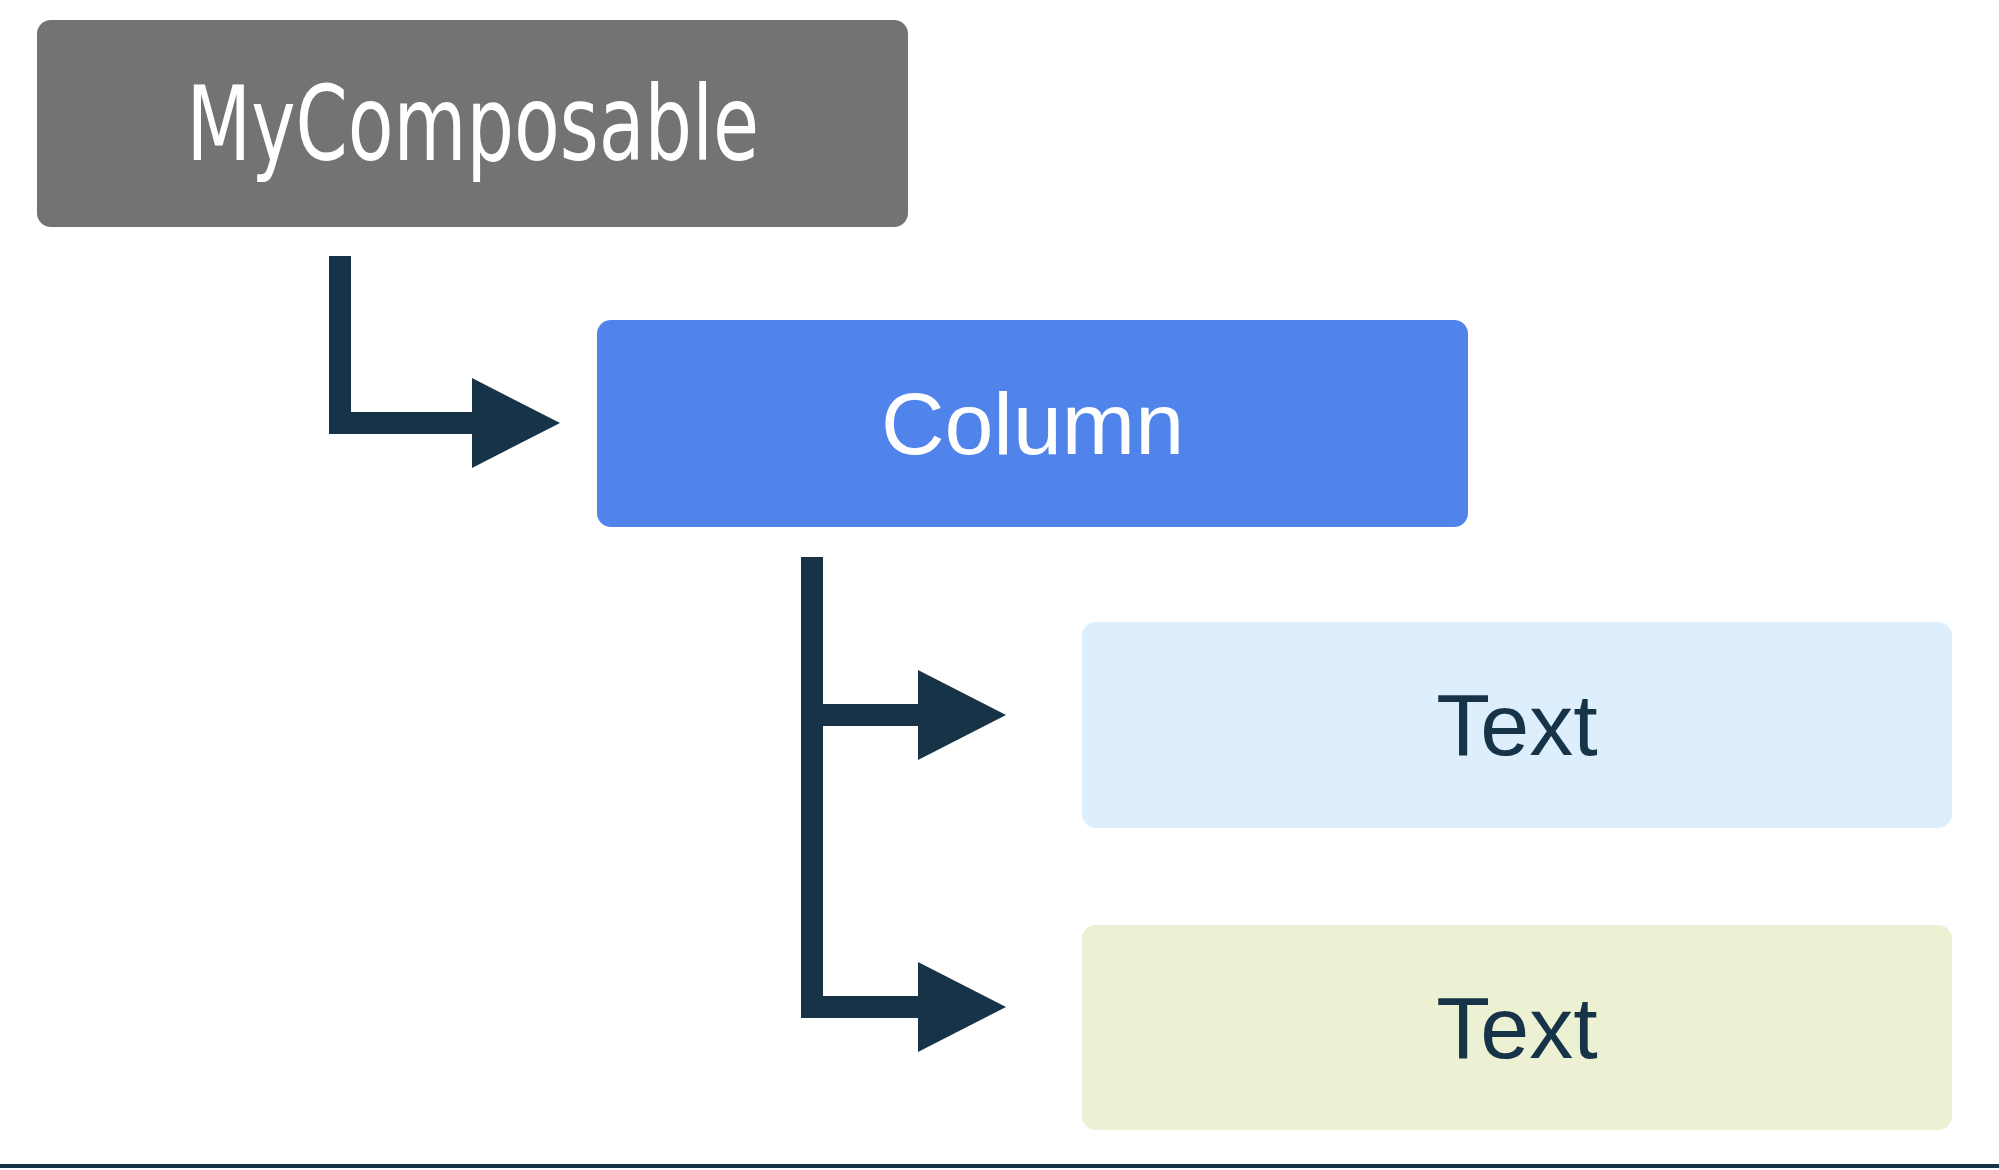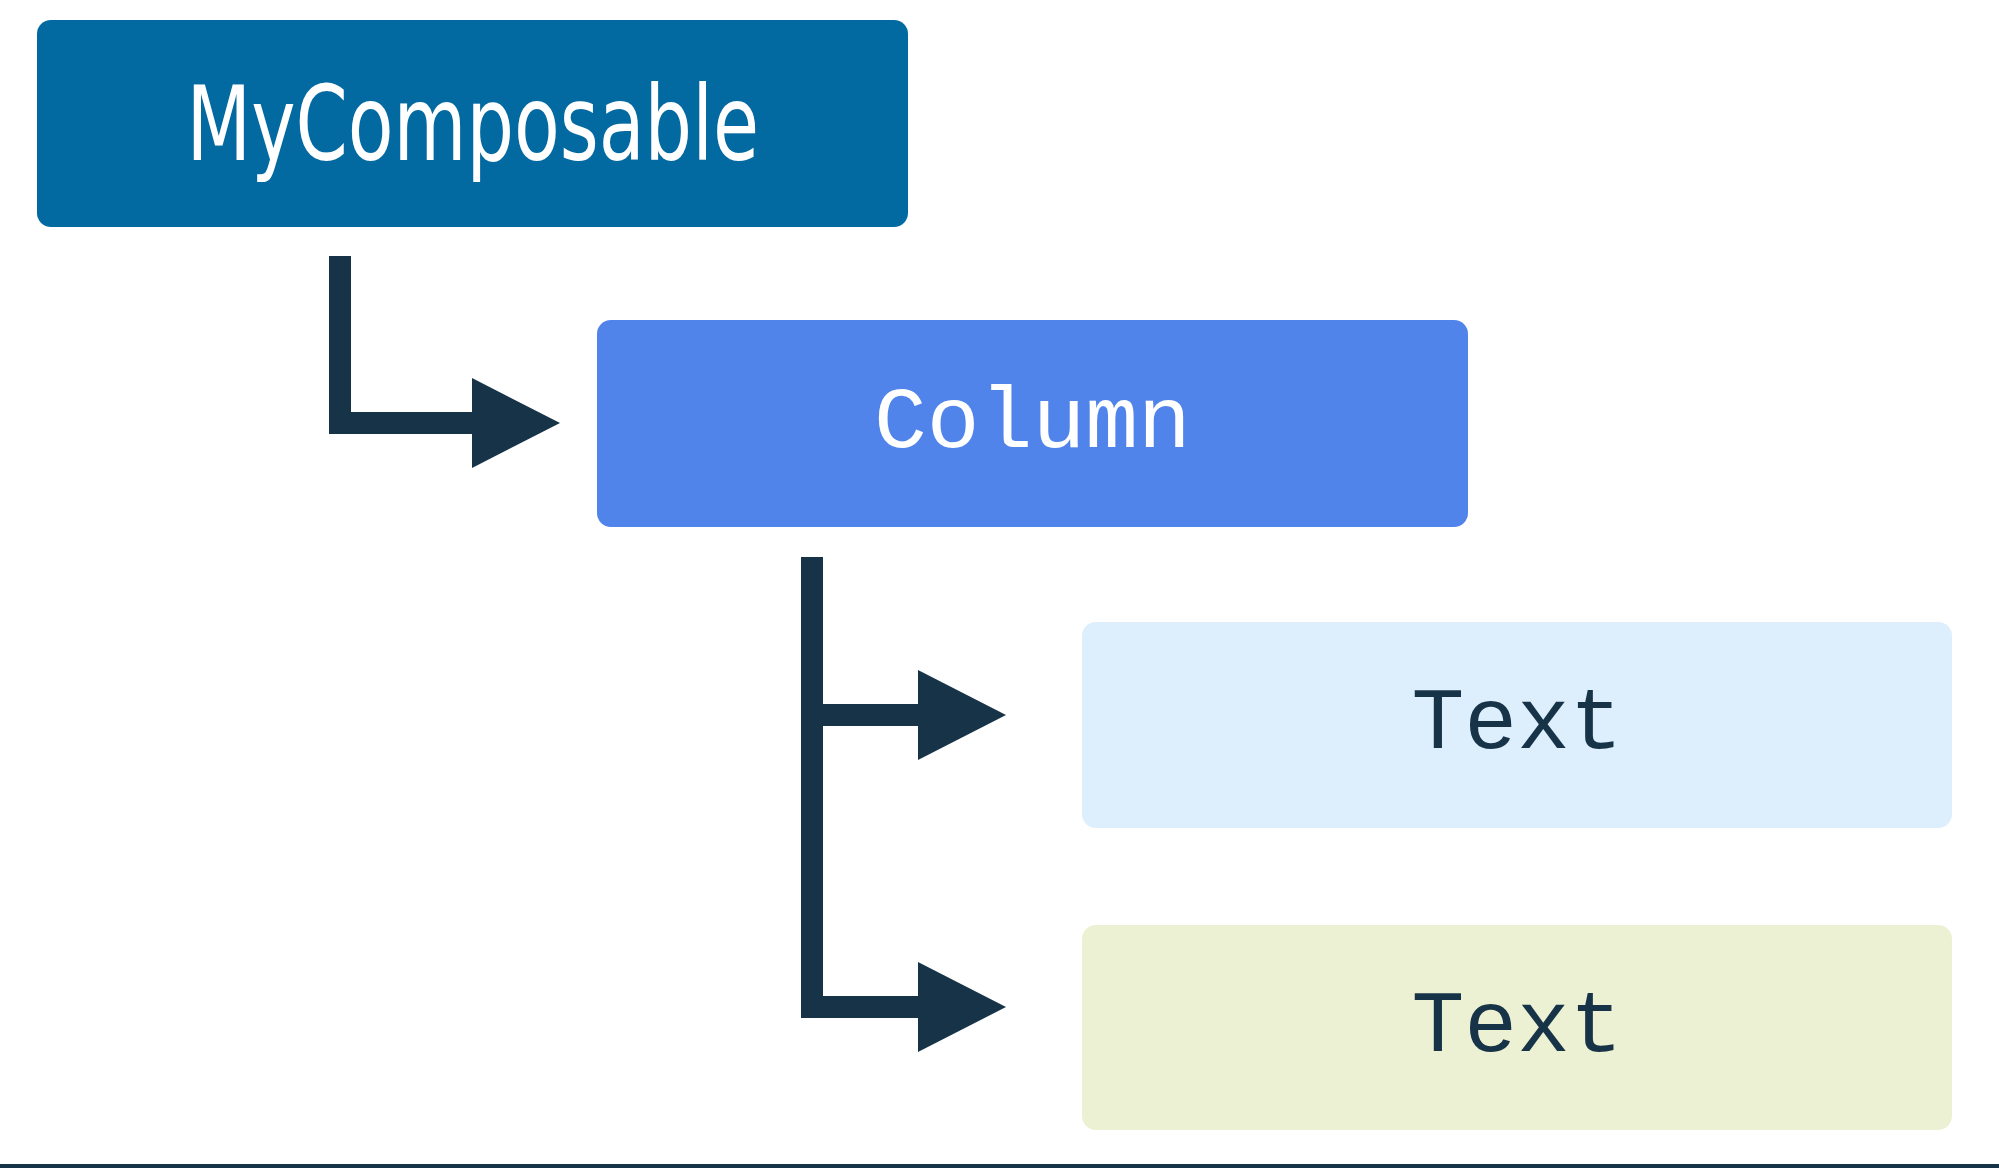--- a/index.html
+++ b/index.html
@@ -24,29 +24,28 @@
     justify-content: center;
     box-sizing: border-box;
     border-radius: 14px;
     line-height: 1;
     white-space: nowrap;
     user-select: none;
   }
   .node-label {
     display: block;
     line-height: 1;
-    font-family: Liberation Mono, monospace;
   }
   
   #node-root {
     left: 37px;
     top: 20px;
     width: 871px;
     height: 207px;
-    background: #0369a1;
+    background: #737373;
     justify-content: center;
   }
   #node-root .node-label {
     font-family: "Liberation Sans Narrow", "DejaVu Sans Condensed", "Liberation Sans", sans-serif;
     font-stretch: condensed;
     font-size: 104px;
     color: #ffffff;
     transform: scaleX(0.80);
     transform-origin: center center;
   }

